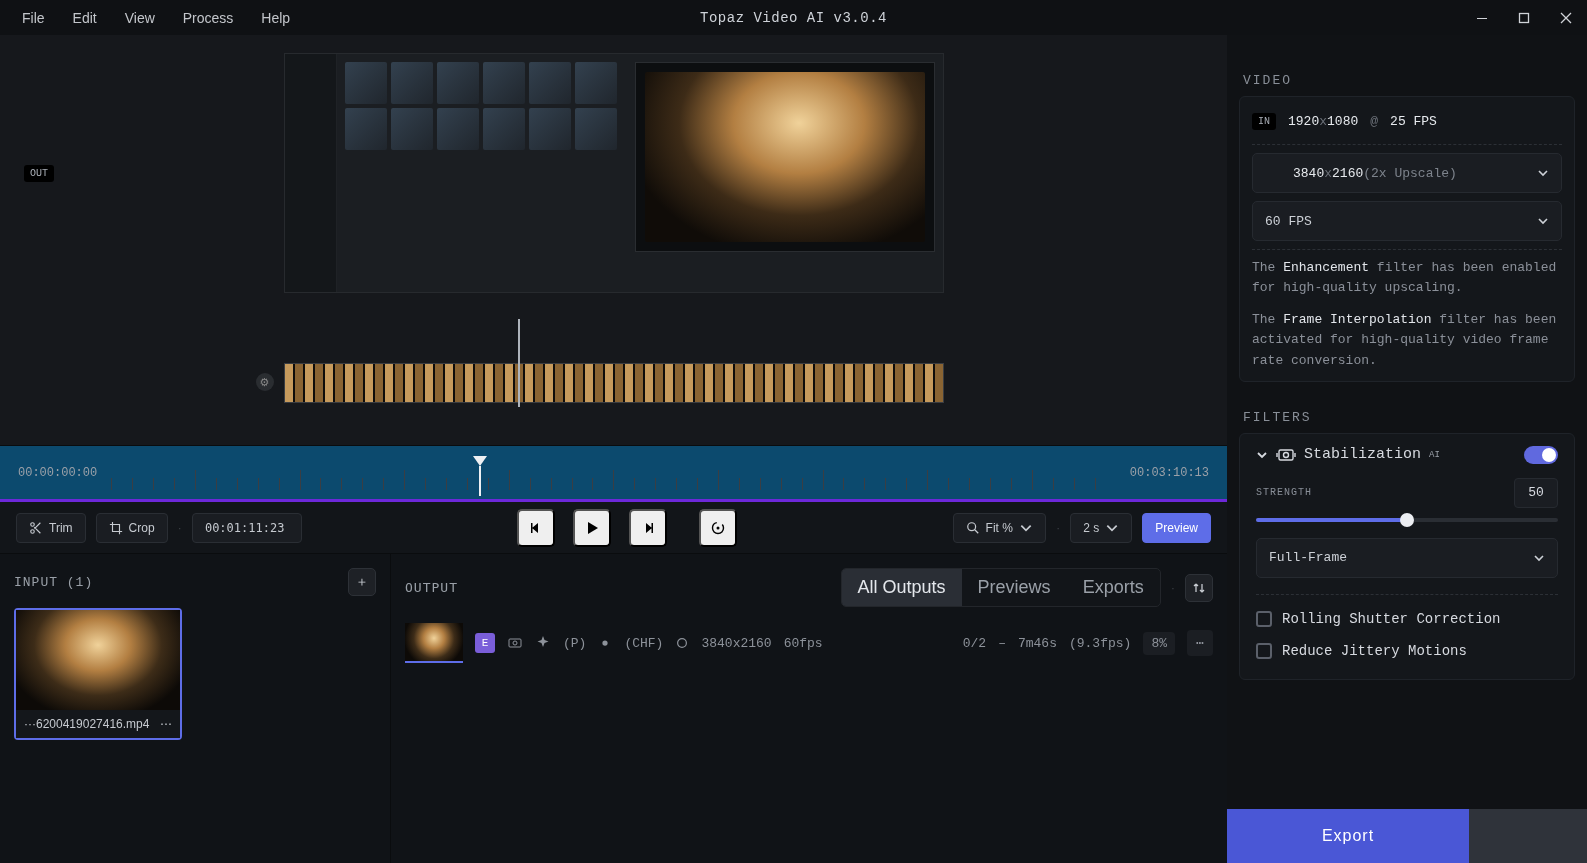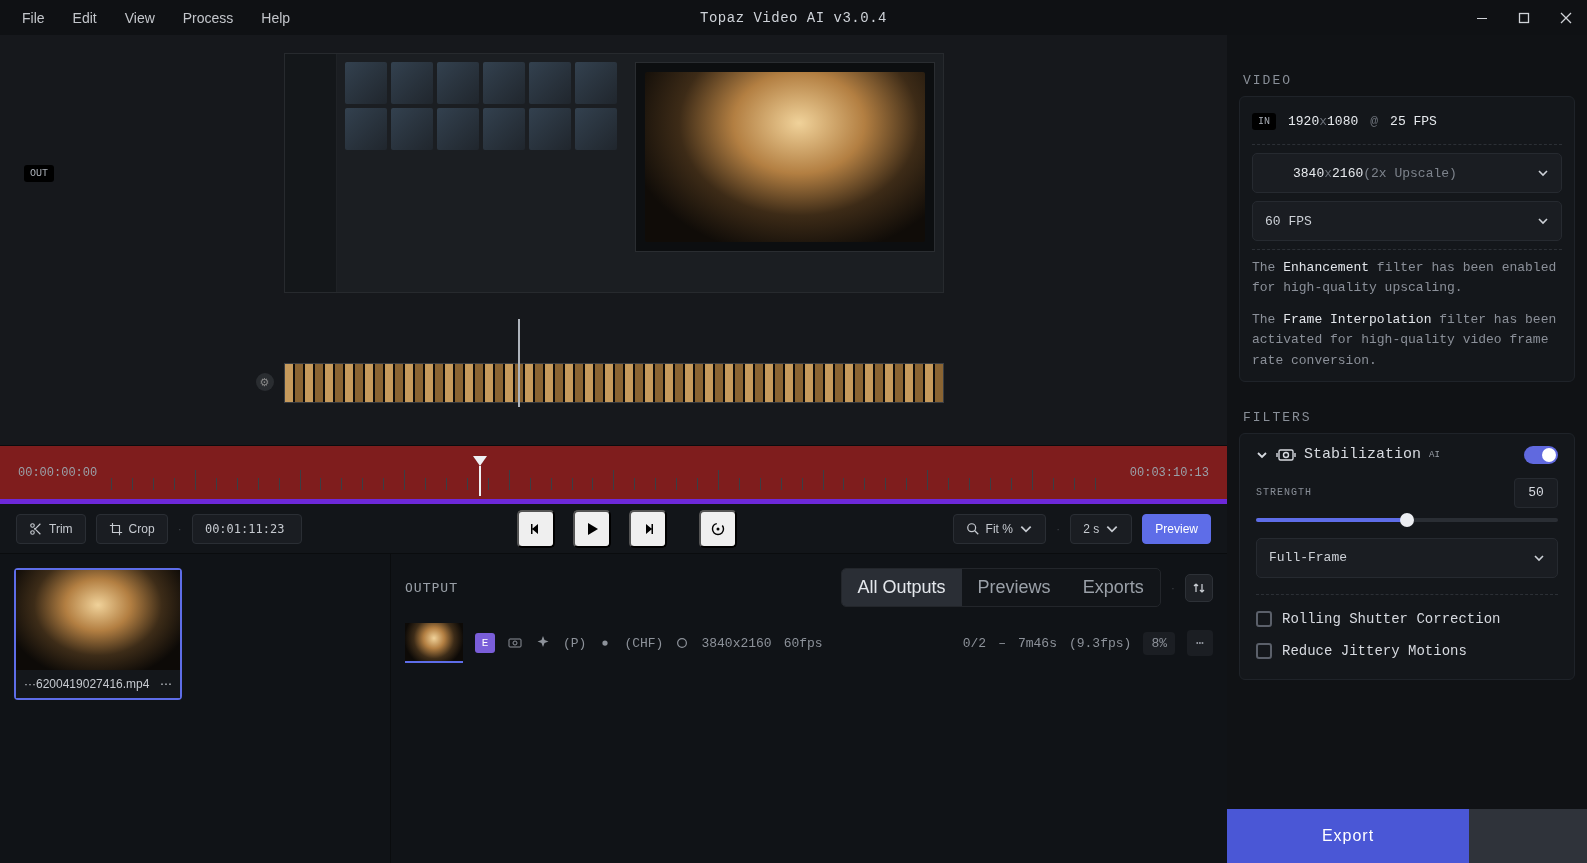--- a/index.html
+++ b/index.html
@@ -105,21 +105,21 @@
 .filmstrip-playhead{
   position:absolute; top:-44px; bottom:-4px; left:234px;
   width:2px; background:#aeb4bc;
 }
 
 
 .timeline {
   height: 54px;
   display: flex; align-items: center;
   padding: 0 18px;
-  background:#7f1d1d;
+  background:#0c4a6e;
   border-top:1px solid #0a0c0e;
 }
 .timeline .ruler {
   flex:1; height:34px; position:relative; margin: 0 14px;
   display:flex; align-items:flex-end;
 }
 .tick { flex:1; height:12px; border-left:1px solid #3a3e44; }
 .tick:nth-child(5n+1){ height:20px; }
 .timeline-head {
   position:absolute; top:0; left:36%;
@@ -130,21 +130,21 @@
 .timeline-head::after{
   content:''; position:absolute; left:-1px; top:0; width:2px; height:30px; background:#eef0f3;
 }
 .tl-label { font-family:"Consolas","Courier New",monospace; font-size:12px; color:#9aa0a8;}
 
 
 .transport {
   height: 54px; background:#121519;
   display:flex; align-items:center; justify-content:space-between;
   padding: 0 16px;
-  border-top:5px solid #6d28d9;
+  border-top:3px solid #6d28d9;
 }
 .transport-left, .transport-right { display:flex; align-items:center; gap:10px; }
 .btn, .chip {
   background:#1a1d22; border:1px solid #2a2e34;
   height:30px; padding:0 12px; border-radius:4px;
   display:inline-flex; align-items:center; gap:6px;
   font-size:12px; color:#c6cad0;
 }
 .btn svg, .svg-icon { width:14px; height:14px; }
 .play-btn { width:38px; height:38px; display:flex; align-items:center; justify-content:center; border-radius:5px; }
@@ -413,20 +413,24 @@
             </svg>
         </div>
         <button class="btn primary">
             <span>Preview</span>
           </button>
       </div>
     </div>
 
     <div class="lower">
       <div class="input-pane">
+        <div class="input-header">
+          <span>INPUT (1)</span>
+          <button class="add-btn">＋</button>
+        </div>
         <div class="clip-card">
           <div class="thumb"></div>
           <div class="name">
             <span>···6200419027416.mp4</span>
             <span>⋯</span>
           </div>
         </div>
       </div>
 
       <div class="output-pane">

